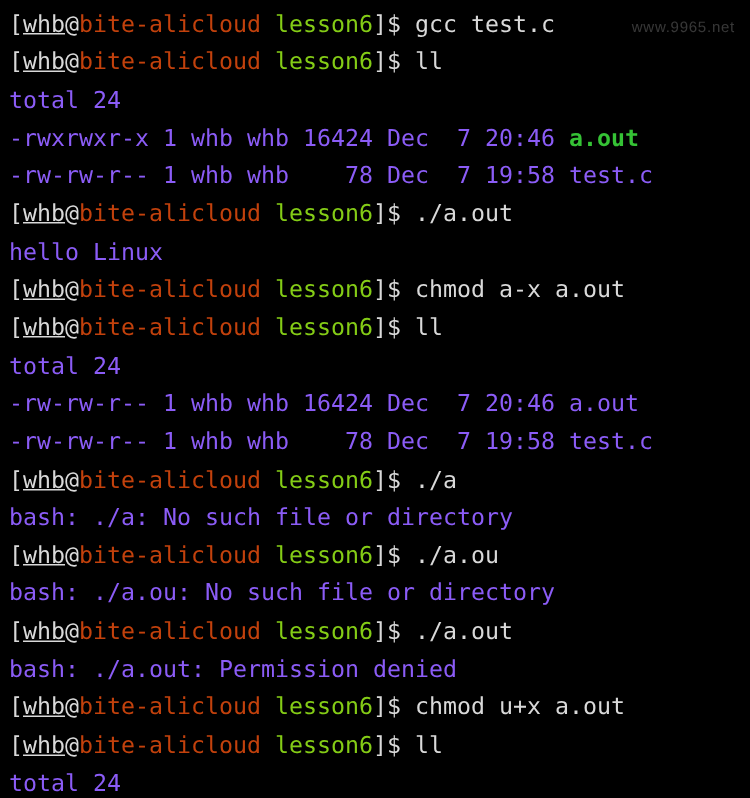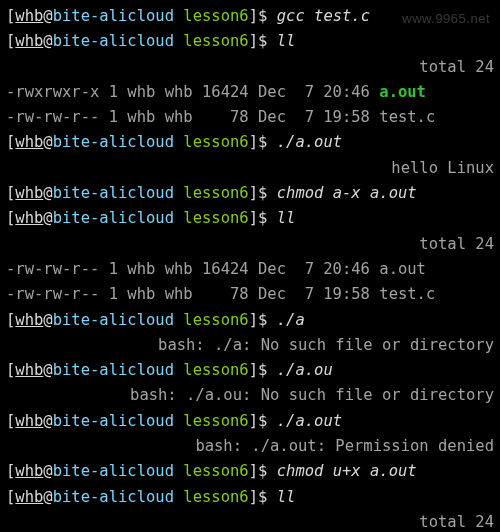--- a/index.html
+++ b/index.html
@@ -14,30 +14,30 @@
   }
   .terminal{
     padding:4px 6px 0 6px;
     white-space:pre;
     position:relative;
   }
   .line{display:block;}
   .op{color:#d9d9d9;}   
   .user{color:#d9d9d9;text-decoration:underline;}
   .at{color:#d9d9d9;}
-  .host{color:#7dd3fc;}
+  .host{color:#c2410c;}
   .dir{color:#84cc16;}
   .dollar{color:#d9d9d9;}
-  .cmd{color:#d9d9d9;font-style:italic;}
-  .out{color:#a3a3a3;text-align:right;}
+  .cmd{color:#d9d9d9;}
+  .out{color:#8b5cf6;}
   .exe{color:#35c235;font-weight:bold;}
   .wm1{
     position:absolute;
     right:10px;top:6px;
-    font-size:13px;
+    font-size:10px;
     color:rgba(220,220,220,0.25);
     font-family:Arial,sans-serif;
     letter-spacing:0.5px;
     text-align:right;
   }
 </style>
 </head>
 <body>
 
 <div class="terminal" id="term"><span class="line"><span class="op">[</span><span class="user">whb</span><span class="at">@</span><span class="host">bite-alicloud</span> <span class="dir">lesson6</span><span class="op">]</span><span class="dollar">$</span> <span class="cmd">gcc test.c</span></span><span class="line"><span class="op">[</span><span class="user">whb</span><span class="at">@</span><span class="host">bite-alicloud</span> <span class="dir">lesson6</span><span class="op">]</span><span class="dollar">$</span> <span class="cmd">ll</span></span><span class="line out">total 24</span><span class="line"><span class="out">-rwxrwxr-x</span><span class="out"> 1 whb whb 16424 Dec  7 20:46 </span><span class="exe">a.out</span></span><span class="line"><span class="out">-rw-rw-r--</span><span class="out"> 1 whb whb    78 Dec  7 19:58 </span><span class="out">test.c</span></span><span class="line"><span class="op">[</span><span class="user">whb</span><span class="at">@</span><span class="host">bite-alicloud</span> <span class="dir">lesson6</span><span class="op">]</span><span class="dollar">$</span> <span class="cmd">./a.out</span></span><span class="line out">hello Linux</span><span class="line"><span class="op">[</span><span class="user">whb</span><span class="at">@</span><span class="host">bite-alicloud</span> <span class="dir">lesson6</span><span class="op">]</span><span class="dollar">$</span> <span class="cmd">chmod a-x a.out</span></span><span class="line"><span class="op">[</span><span class="user">whb</span><span class="at">@</span><span class="host">bite-alicloud</span> <span class="dir">lesson6</span><span class="op">]</span><span class="dollar">$</span> <span class="cmd">ll</span></span><span class="line out">total 24</span><span class="line"><span class="out">-rw-rw-r--</span><span class="out"> 1 whb whb 16424 Dec  7 20:46 </span><span class="out">a.out</span></span><span class="line"><span class="out">-rw-rw-r--</span><span class="out"> 1 whb whb    78 Dec  7 19:58 </span><span class="out">test.c</span></span><span class="line"><span class="op">[</span><span class="user">whb</span><span class="at">@</span><span class="host">bite-alicloud</span> <span class="dir">lesson6</span><span class="op">]</span><span class="dollar">$</span> <span class="cmd">./a</span></span><span class="line out">bash: ./a: No such file or directory</span><span class="line"><span class="op">[</span><span class="user">whb</span><span class="at">@</span><span class="host">bite-alicloud</span> <span class="dir">lesson6</span><span class="op">]</span><span class="dollar">$</span> <span class="cmd">./a.ou</span></span><span class="line out">bash: ./a.ou: No such file or directory</span><span class="line"><span class="op">[</span><span class="user">whb</span><span class="at">@</span><span class="host">bite-alicloud</span> <span class="dir">lesson6</span><span class="op">]</span><span class="dollar">$</span> <span class="cmd">./a.out</span></span><span class="line out">bash: ./a.out: Permission denied</span><span class="line"><span class="op">[</span><span class="user">whb</span><span class="at">@</span><span class="host">bite-alicloud</span> <span class="dir">lesson6</span><span class="op">]</span><span class="dollar">$</span> <span class="cmd">chmod u+x a.out</span></span><span class="line"><span class="op">[</span><span class="user">whb</span><span class="at">@</span><span class="host">bite-alicloud</span> <span class="dir">lesson6</span><span class="op">]</span><span class="dollar">$</span> <span class="cmd">ll</span></span><span class="line out">total 24</span><span class="wm1">www.9965.net</span></div>

